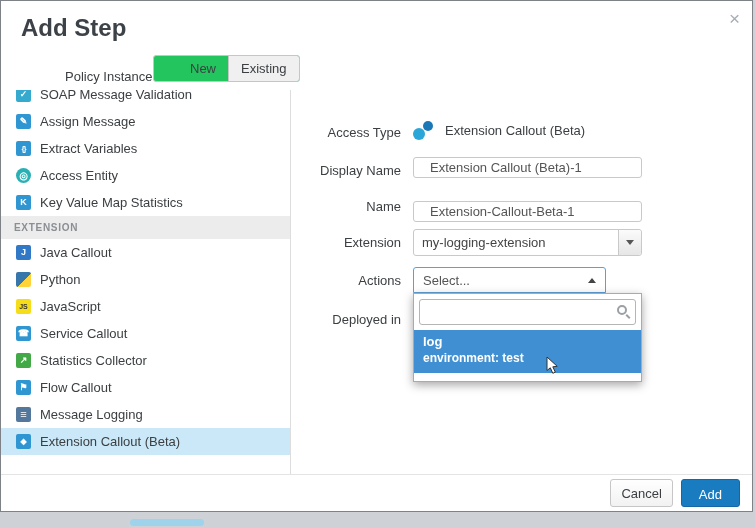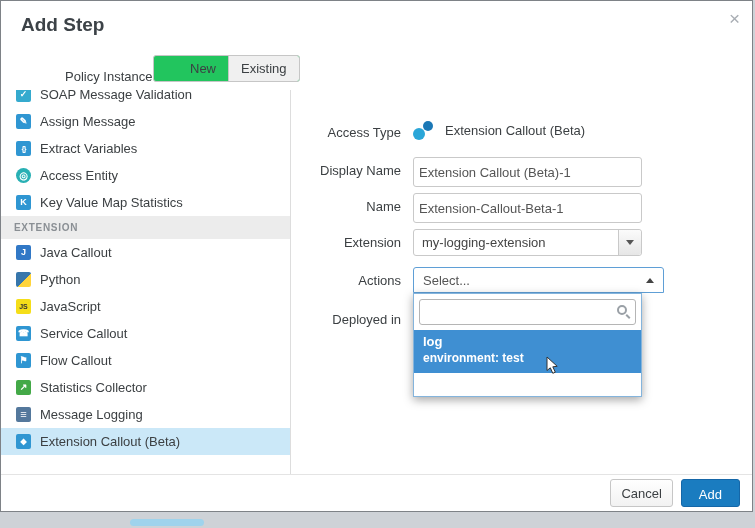--- a/index.html
+++ b/index.html
@@ -12,21 +12,21 @@
     cursor: default;
   }
   .modal {
     position: absolute; left:0; top:0;
     width: 753px; height: 512px;
     background: #fff;
     border: 1px solid #7e8287;
   }
   .modal-title {
     position: absolute; left: 20px; top: 13px;
-    font-size: 19px; color: #3c4247; font-weight: bold;
+    font-size: 24px; color: #3c4247; font-weight: bold;
   }
   .close-x {
     position: absolute; right: 12px; top: 8px;
     font-size: 19px; color: #a9aeb4; cursor: pointer; line-height: 1;
   }
   .pi-label { position: absolute; left: 64px; top: 68px; font-size: 13px; color: #3c4043; }
   .seg {
     position: absolute; left: 152px; top: 54px;
     display: flex; border: 1px solid #c6c6c6; border-radius: 3px;
     overflow: hidden; height: 27px; background: #22c55e; padding-left: 24px;
@@ -83,56 +83,56 @@
   .ptype-ic { position: relative; width: 21px; height: 19px; }
   .ptype-ic::before {
     content:""; position:absolute; left:0; bottom:0;
     width:12px; height:12px; border-radius:50%; background:#2aa6d8;
   }
   .ptype-ic::after {
     content:""; position:absolute; right:1px; top:0;
     width:10px; height:10px; border-radius:50%; background:#1b78b6;
   }
   .tinput {
-    position: absolute; left: 412px; width: 229px; height: 30px;
-    border: 1px solid #c9c9c9; border-radius: 3px; padding: 0 5px;
+    position: absolute; left: 412px; width: 229px; height: 21px;
+    border: 1px solid #c9c9c9; border-radius: 3px; padding: 0 16px;
     font-size: 13px; color: #555; font-family: "Liberation Sans", sans-serif;
     background: #fff;
   }
   .sel {
     position: absolute; left: 412px; top: 228px; width: 229px; height: 27px;
     border: 1px solid #c9c9c9; border-radius: 3px; background: #fff;
     display: flex; align-items: stretch; cursor: pointer;
   }
   .sel-text { flex: 1; padding: 0 8px; font-size: 13px; color: #444; line-height: 25px; }
   .sel-arrow {
     width: 23px; border-left: 1px solid #c9c9c9;
     background: linear-gradient(#fbfbfb,#e6e6e6);
     display: flex; align-items: center; justify-content: center;
     border-radius: 0 3px 3px 0;
   }
   .sel-arrow::before {
     content:""; border-left:4px solid transparent; border-right:4px solid transparent;
     border-top:5px solid #555;
   }
   .acontrol {
-    position: absolute; left: 412px; top: 266px; width: 251px; height: 26px;
+    position: absolute; left: 412px; top: 266px; width: 193px; height: 26px;
     border: 1px solid #5f9fd6; border-radius: 3px 3px 0 0; background: #fff;
     display: flex; align-items: center; justify-content: space-between;
     padding: 0 9px; font-size: 13px; color: #555; cursor: pointer;
   }
   .caret-up {
     border-left: 4px solid transparent; border-right: 4px solid transparent;
     border-bottom: 5px solid #444;
   }
   .apopup {
     position: absolute; left: 412px; top: 292px; width: 229px;
     background: #fff; border: 1px solid #84b4dc;
     box-shadow: 0 3px 9px rgba(0,0,0,.35);
-    padding-bottom: 23px; z-index: 5;
+    padding-bottom: 8px; z-index: 5;
   }
   .search-wrap { margin: 5px; position: relative; }
   .search-input {
     width: 100%; height: 26px; border: 1px solid #b5b5b5; border-radius: 3px;
     padding: 0 26px 0 8px; font-size: 13px;
     font-family: "Liberation Sans", sans-serif;
   }
   .mag { position: absolute; right: 9px; top: 6px; width: 10px; height: 10px;
     border: 2px solid #9aa0a6; border-radius: 50%; }
   .mag::after { content:""; position: absolute; width: 2px; height: 5px;
@@ -215,26 +215,26 @@
     </div>
     <div class="item">
       <span class="ic ic-js"></span>
       <span>JavaScript</span>
     </div>
     <div class="item">
       <span class="ic ic-service"></span>
       <span>Service Callout</span>
     </div>
     <div class="item">
+      <span class="ic ic-stats"></span>
+      <span>Statistics Collector</span>
+    </div>
+    <div class="item">
       <span class="ic ic-flow"></span>
       <span>Flow Callout</span>
-    </div>
-    <div class="item">
-      <span class="ic ic-stats"></span>
-      <span>Statistics Collector</span>
     </div>
     <div class="item">
       <span class="ic ic-logging"></span>
       <span>Message Logging</span>
     </div>
     <div class="item selected">
       <span class="ic ic-ext"></span>
       <span>Extension Callout (Beta)</span>
     </div>
   </div>
@@ -245,21 +245,21 @@
   <div class="flabel" style="top:234px">Extension</div>
   <div class="flabel" style="top:272px">Actions</div>
   <div class="flabel" style="top:311px">Deployed in</div>
 
   <div class="ptype">
     <span class="ptype-ic"></span>
     <span>Extension Callout (Beta)</span>
   </div>
 
   <input class="tinput" style="top: 156px;" value="Extension Callout (Beta)-1">
-  <input class="tinput" style="top: 192px;" value="Extension-Callout-Beta-1">
+  <input class="tinput" style="top: 200px;" value="Extension-Callout-Beta-1">
 
   <div class="sel">
     <span class="sel-text">my-logging-extension</span>
     <span class="sel-arrow"></span>
   </div>
 
   <div class="acontrol">
     <span>Select...</span>
     <span class="caret-up"></span>
   </div>

